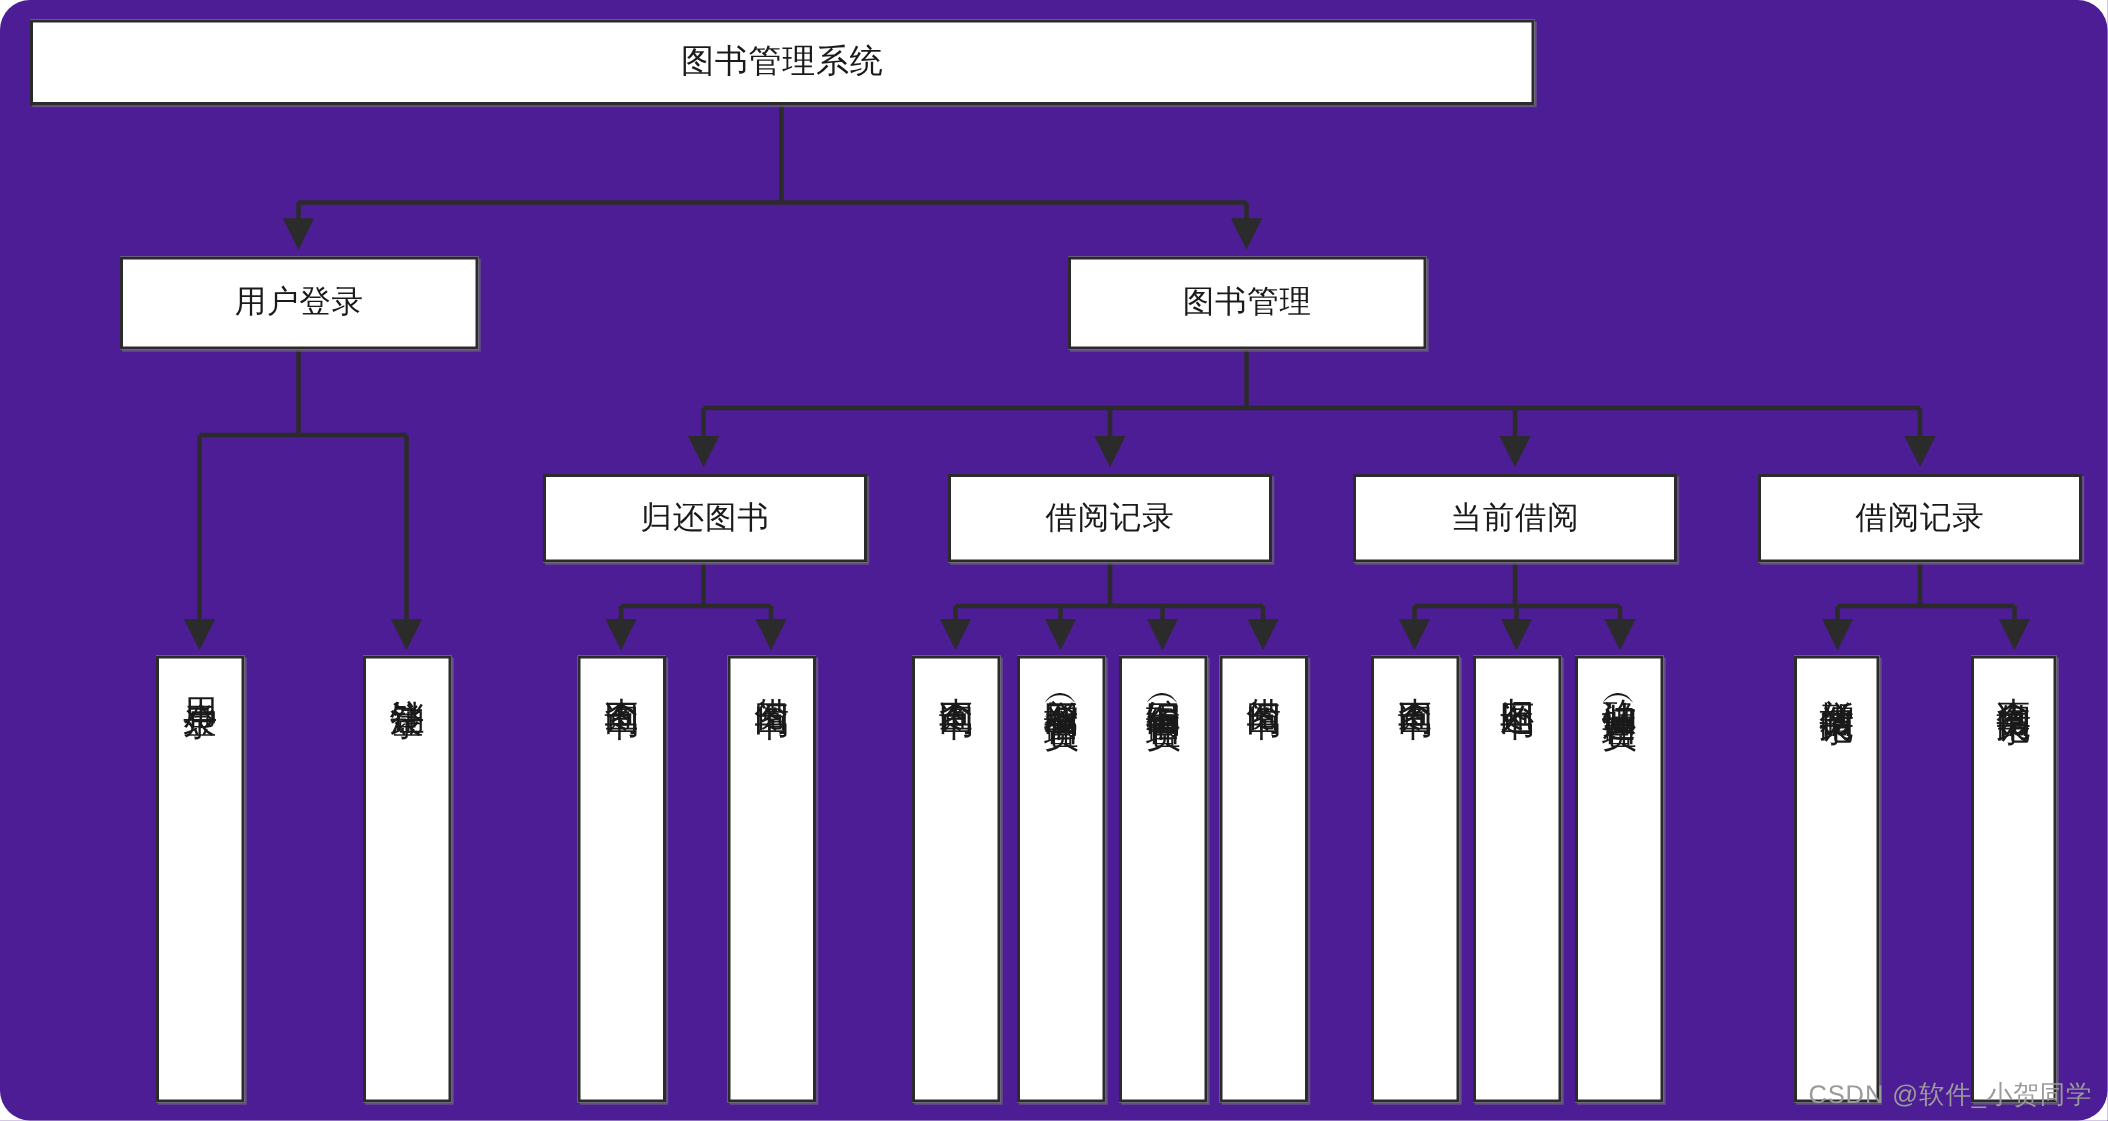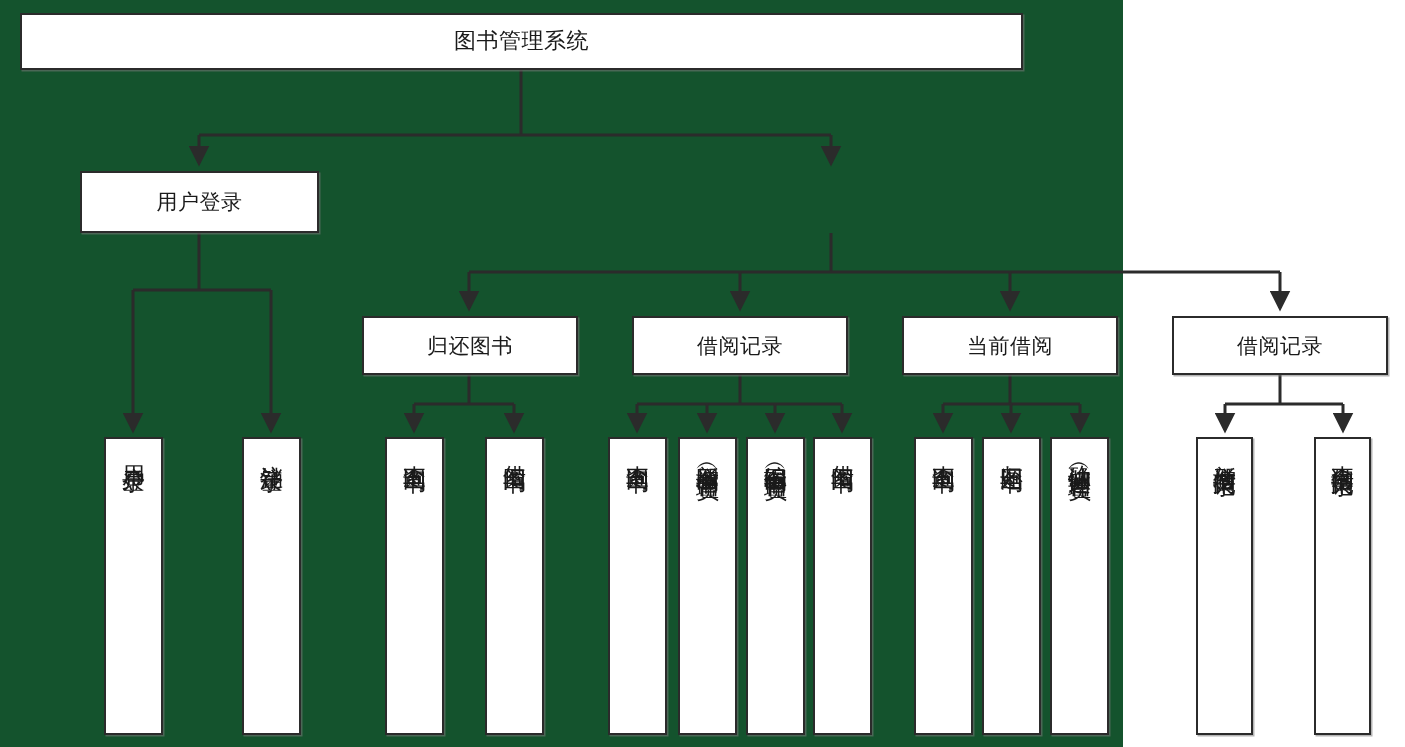--- a/index.html
+++ b/index.html
@@ -8,23 +8,24 @@
     background: #ffffff;
   }
   body {
     width: 1405px;
     height: 747px;
     font-family: "Liberation Sans", "DejaVu Sans", sans-serif;
     overflow: hidden;
   }
   #diagram-root {
     position: relative;
-    width: 1123px;
+    width: 1405px;
     height: 747px;
-    background: #14532d;
+    background: #4c1d95;
+    border-radius: 20px;
   }
   #connector-layer {
     position: absolute;
     left: 0;
     top: 0;
     width: 1405px;
     height: 747px;
     pointer-events: none;
   }
   .node {
@@ -130,20 +131,23 @@
   </svg>
 
   <div class="node h" id="node-root" style="left:20px; top:13px; width:1003px; height:57px;">
     <span class="node-label">图书管理系统</span>
   </div>
 
   <div class="node h" id="node-user-login" style="left:80px; top:171px; width:239px; height:62px;">
     <span class="node-label">用户登录</span>
   </div>
 
+  <div class="node h" id="node-book-manage" style="left:712px; top:171px; width:239px; height:62px;">
+    <span class="node-label">图书管理</span>
+  </div>
 
   <div class="node h" id="node-new-book-rec" style="left:362px; top:316px; width:216px; height:59px;">
     <span class="node-label">归还图书</span>
   </div>
 
   <div class="node h" id="node-book-borrow" style="left:632px; top:316px; width:216px; height:59px;">
     <span class="node-label">借阅记录</span>
   </div>
 
   <div class="node h" id="node-current-borrow" style="left:902px; top:316px; width:216px; height:59px;">
@@ -199,14 +203,15 @@
   </div>
 
   <div class="node v" id="leaf-add-record" style="left:1196px; top:437px; width:57px; height:298px;">
     <span class="node-label">新增借阅记录</span>
   </div>
 
   <div class="node v" id="leaf-query-record" style="left:1314px; top:437px; width:57px; height:298px;">
     <span class="node-label">查询借阅记录</span>
   </div>
 
+  <div id="watermark">CSDN @软件_小贺同学</div>
 
 </div>
 
 </body></html>

